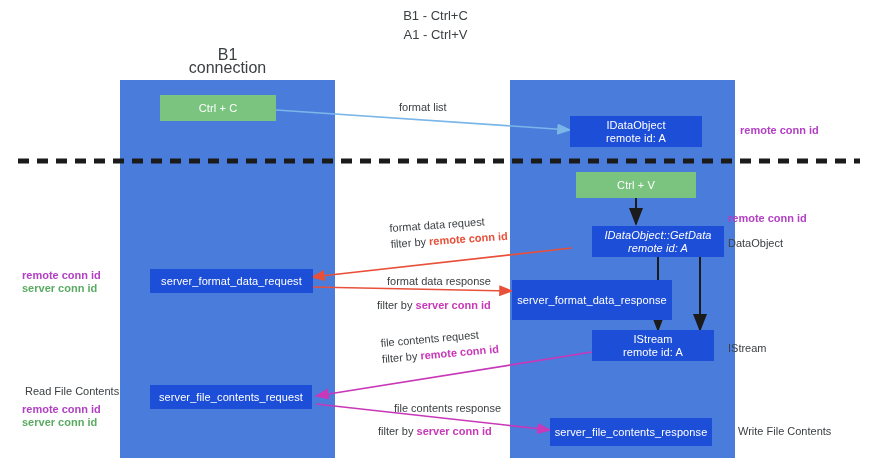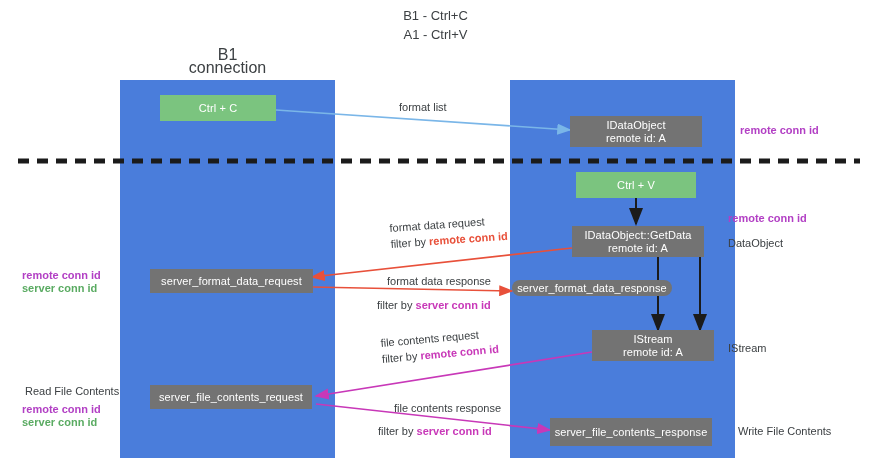--- a/index.html
+++ b/index.html
@@ -35,21 +35,21 @@
     box-sizing:border-box;
     display:flex;align-items:center;justify-content:center;
     text-align:center;
     color:#ffffff;
     font-size:11px;
     line-height:13px;
     white-space:pre;
     letter-spacing:.1px;
   }
   .box.green{background:#7bc47f;}
-  .box.orange{background:#737373;}
+  .box.orange{background:#1d4ed8;}
 
   
   .note{font-size:11px;color:#3c4043;line-height:14px;white-space:pre;}
   .note-b{font-weight:bold;}
   .c-purple{color:#b23fc4;}
   .c-magenta{color:#c838b8;}
   .c-green{color:#5aab62;}
   .c-red{color:#e8503a;}
 
   
@@ -106,26 +106,26 @@
     <line x1="700" y1="256" x2="700" y2="330" stroke="#1b1b1b" stroke-width="2" marker-end="url(#ar-dark)"></line>
   </svg>
 
   <div class="abs box green" style="left:160px;top:95px;width:116px;height:26px;">Ctrl + C</div>
 
   <div class="abs box orange" style="left:570px;top:116px;width:132px;height:31px;">IDataObject
 remote id: A</div>
 
   <div class="abs box green" style="left:576px;top:172px;width:120px;height:26px;">Ctrl + V</div>
 
-  <div class="abs box orange" style="left:572px;top:226px;width:132px;height:31px;">IDataObject::GetData
+  <div class="abs box orange" style="left:592px;top:226px;width:132px;height:31px;font-style:italic;">IDataObject::GetData
 remote id: A</div>
 
   <div class="abs box orange" style="left:150px;top:269px;width:163px;height:24px;">server_format_data_request</div>
 
-  <div class="abs box orange" style="left:512px;top:280px;width:160px;height:16px;border-radius:9px;">server_format_data_response</div>
+  <div class="abs box orange" style="left:512px;top:280px;width:160px;height:40px;">server_format_data_response</div>
 
   <div class="abs box orange" style="left:592px;top:330px;width:122px;height:31px;">IStream
 remote id: A</div>
 
   <div class="abs box orange" style="left:150px;top:385px;width:162px;height:24px;">server_file_contents_request</div>
 
   <div class="abs box orange" style="left:550px;top:418px;width:162px;height:28px;">server_file_contents_response</div>
 
   <div class="abs note" style="left:399px;top:100px;">format list</div>
 

